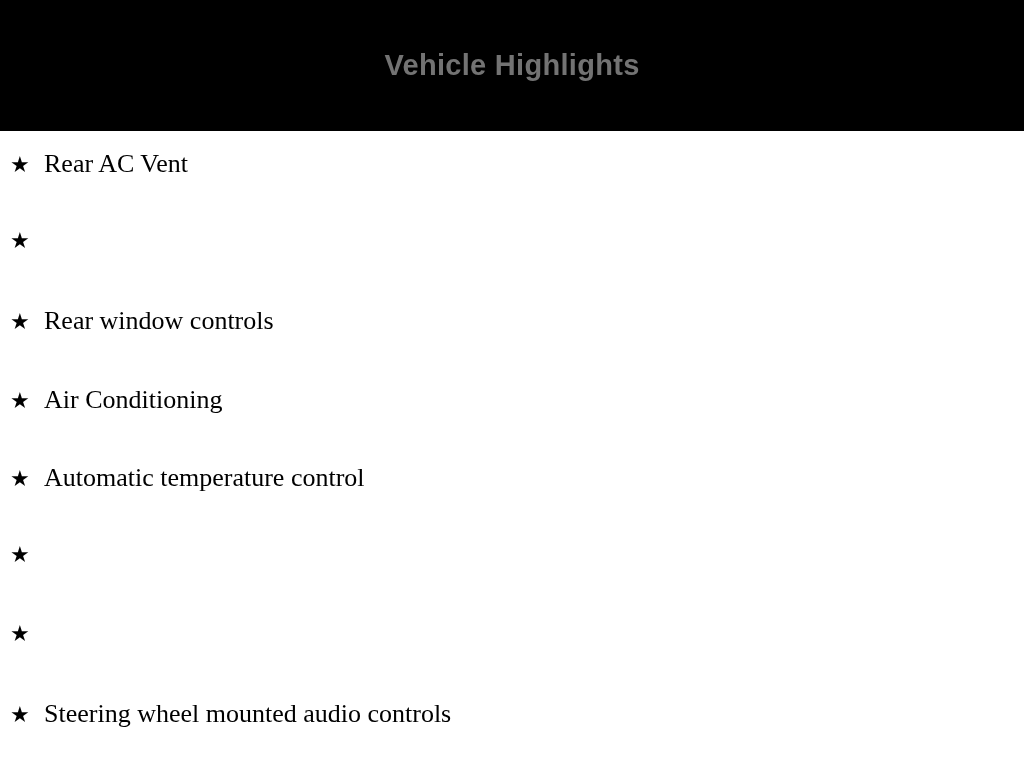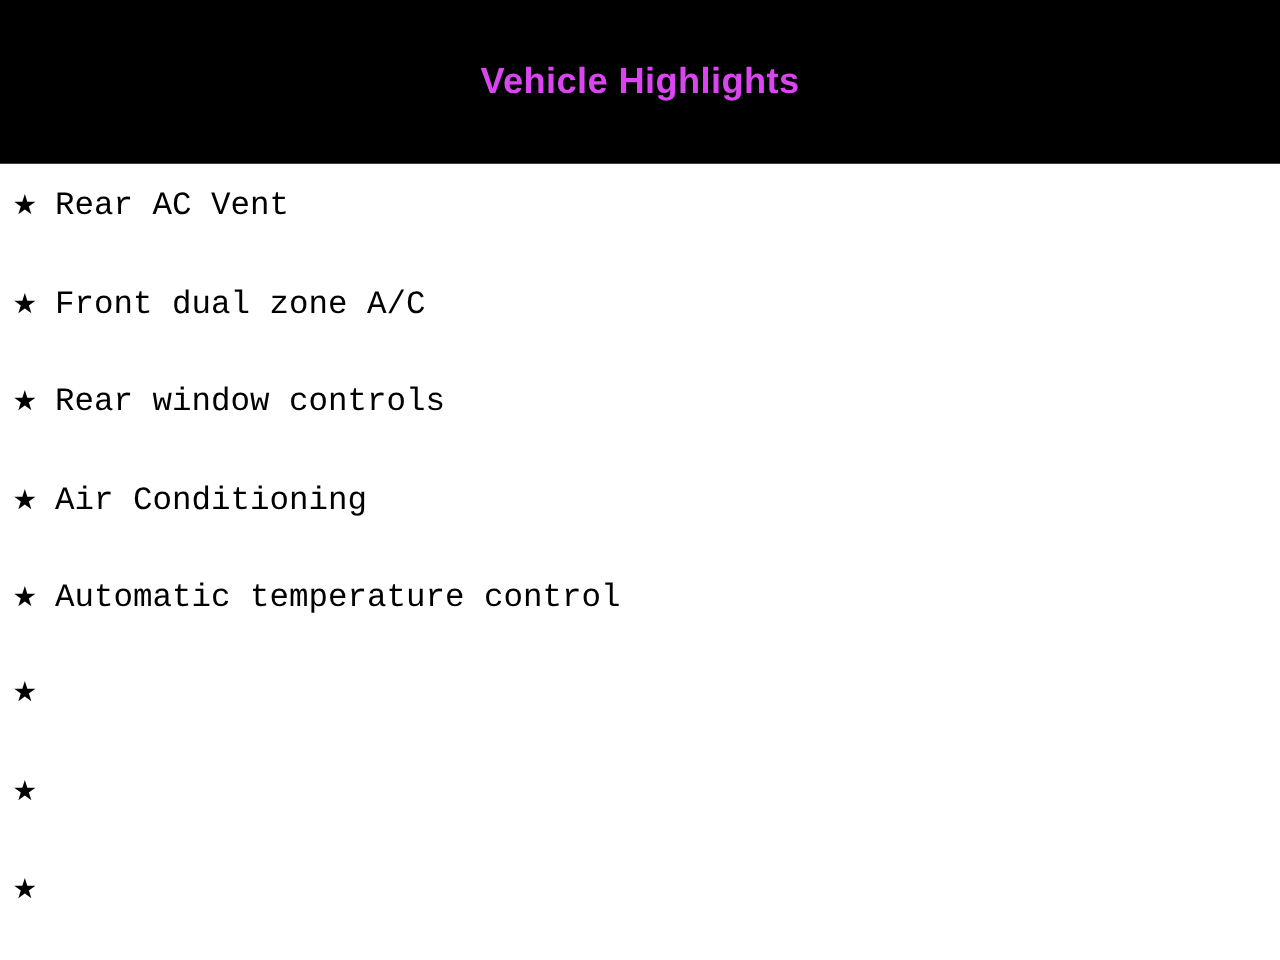--- a/index.html
+++ b/index.html
@@ -22,21 +22,21 @@
   .header-bar {
     width: 1024px;
     height: 131px;
     background: #000000;
     display: flex;
     align-items: center;
     justify-content: center;
     box-sizing: border-box;
   }
   .header-title {
-    color: #d946ef;
+    color: #737373;
     font-size: 29px;
     font-weight: bold;
     letter-spacing: 0.3px;
     font-family: "Liberation Sans", sans-serif;
     line-height: 1;
   }
   .features-list {
     list-style: none;
     margin: 0;
     padding: 0;
@@ -55,41 +55,40 @@
     line-height: 1;
     width: 34px;
     flex: 0 0 34px;
     text-align: left;
     font-family: "DejaVu Sans", sans-serif;
   }
   .feature-label {
     color: #000000;
     font-size: 26px;
     line-height: 1;
-    font-family: Liberation Mono, monospace;
+    font-family: Liberation Serif, serif;
     text-align: center;
   }
 </style>
 </head>
 <body>
 
 <div class="page">
 
   <div class="header-bar">
     <div class="header-title">Vehicle Highlights</div>
   </div>
 
   <ul class="features-list">
     <li class="feature-item">
       <span class="bullet-star">★</span>
       <span class="feature-label">Rear AC Vent</span>
     </li>
     <li class="feature-item">
       <span class="bullet-star">★</span>
-      <span class="feature-label">Front dual zone A/C</span>
     </li>
     <li class="feature-item">
       <span class="bullet-star">★</span>
       <span class="feature-label">Rear window controls</span>
     </li>
     <li class="feature-item">
       <span class="bullet-star">★</span>
       <span class="feature-label">Air Conditioning</span>
     </li>
     <li class="feature-item">
@@ -97,16 +96,17 @@
       <span class="feature-label">Automatic temperature control</span>
     </li>
     <li class="feature-item">
       <span class="bullet-star">★</span>
     </li>
     <li class="feature-item">
       <span class="bullet-star">★</span>
     </li>
     <li class="feature-item">
       <span class="bullet-star">★</span>
+      <span class="feature-label">Steering wheel mounted audio controls</span>
     </li>
   </ul>
 
 </div>
 
 </body></html>

